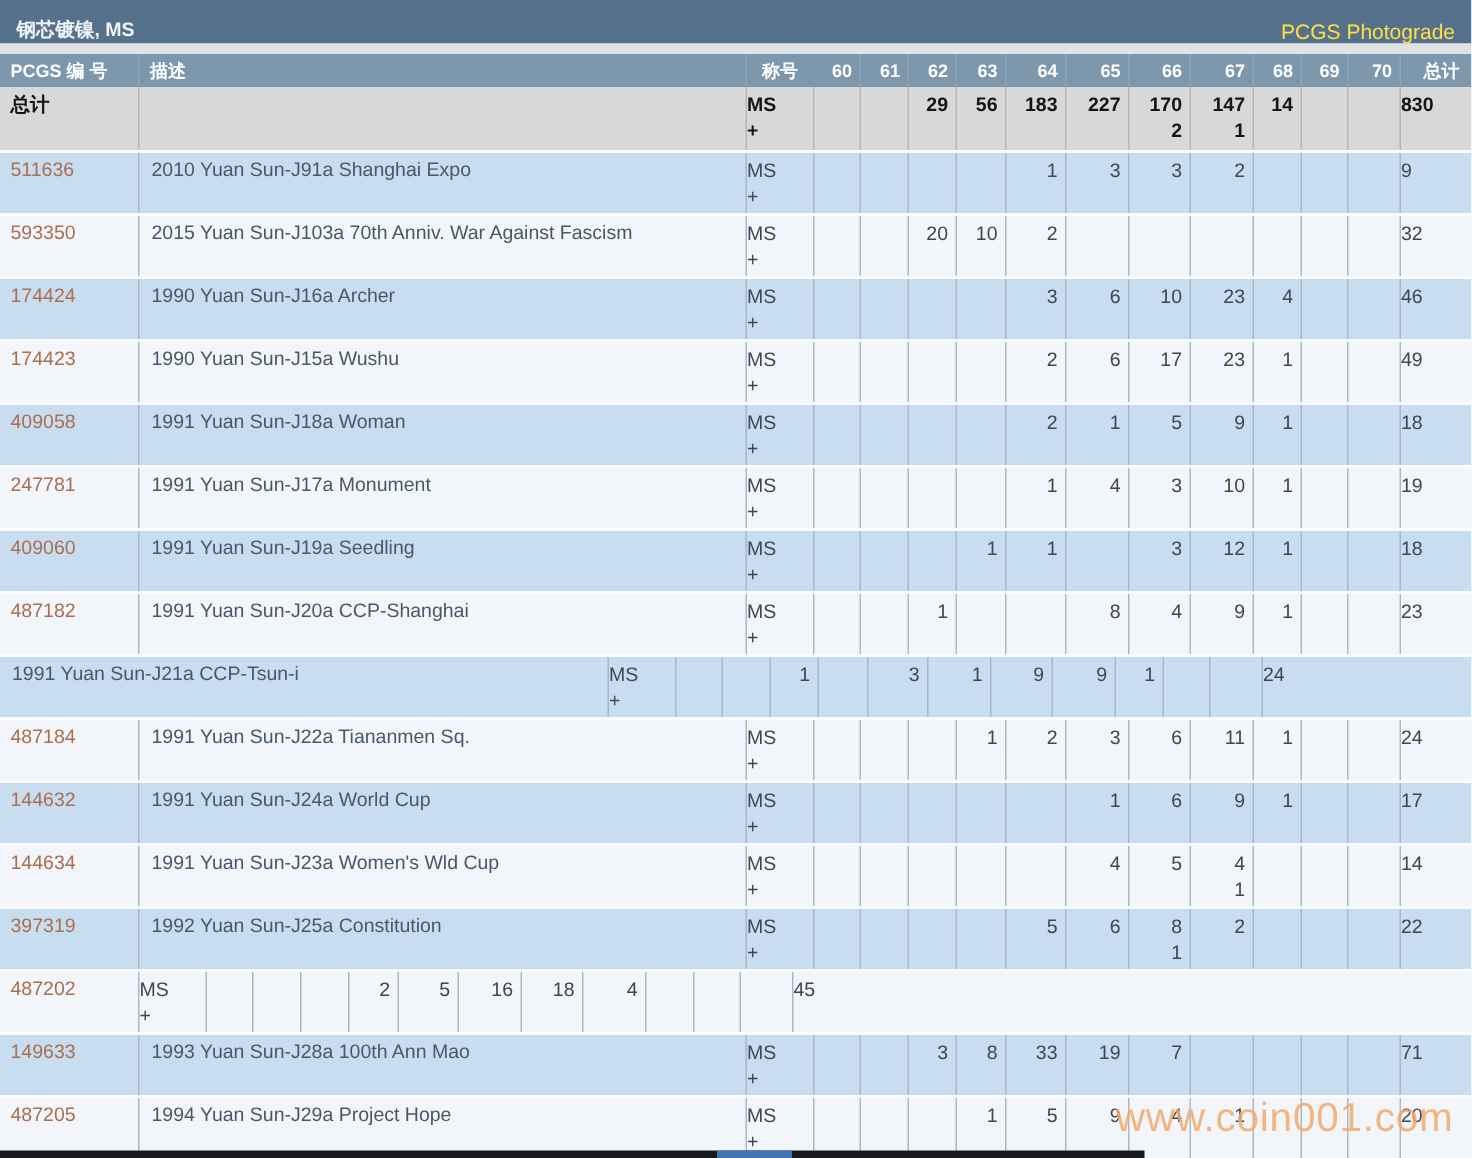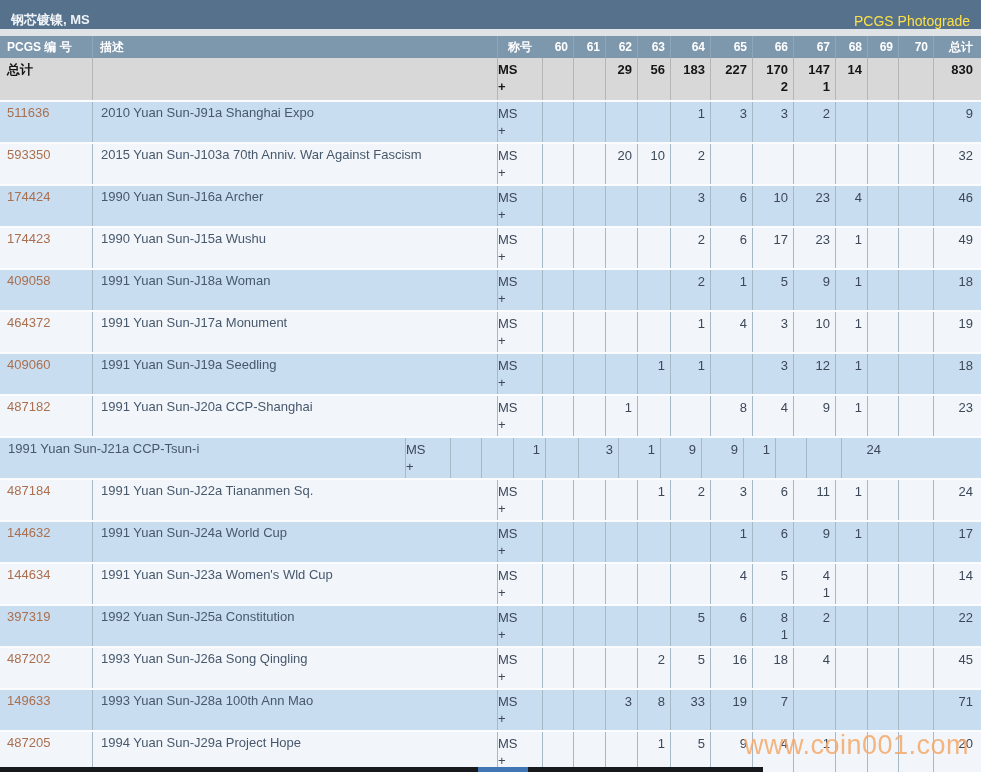--- a/index.html
+++ b/index.html
@@ -18,21 +18,21 @@
   .hright.totpad{padding-right:8px}
   .row{display:flex;height:42px;box-sizing:border-box;border-top:2px solid #fbfcfe}
   .row.totals{background:var(--totals-bg,#d8d8d8);border-top:none}
   .row.blue{background:var(--row-blue,#c9ddf0)}
   .row.light{background:var(--row-light,#f2f6fa)}
   .cell{box-sizing:border-box;border-left:1px solid #a7b9c7;padding-top:3px;font-size:13px;color:#3c4758;overflow:hidden}
   .row .cell:first-child{border-left:none}
   .totals .cell{border-left-color:#b5b5b5;font-weight:bold;color:#151515}
   .v,.p{line-height:17px;height:17px;white-space:nowrap}
   .num{text-align:right;padding-right:5px}
-  .totcol{text-align:right;padding-right:8px}
+  .totcol{text-align:left;padding-right:8px}
   .desig{text-align:left}
   .pcgs{padding-left:7px}
   .desc{padding-left:8px;color:#47586c}
   a.pnum{color:var(--link,#aa6f4e);text-decoration:none}
   .label{color:#141414;font-weight:bold}
   .watermark{position:absolute;top:730px;right:12px;font-size:27px;font-weight:normal;color:var(--wm,#f5a96b);opacity:.85;letter-spacing:.5px;white-space:nowrap;pointer-events:none}
   .bottombar{position:absolute;left:0;bottom:0;width:763px;height:5px;background:#17191d}
   .bluebit{position:absolute;left:478px;top:0;width:50px;height:5px;background:#4076b4}
   .c0{width:92px}.c1{width:405px}.c2{width:45px}.c3{width:31px}.c4{width:32px}.c5{width:32px}
   .c6{width:33px}.c7{width:40px}.c8{width:42px}.c9{width:41px}.c10{width:42px}.c11{width:32px}
@@ -385,21 +385,21 @@
         <div class="cell num c13">
           <div class="v"></div>
           <div class="p"></div>
         </div>
         <div class="cell totcol c14">
           <div class="v">18</div>
           <div class="p"></div>
         </div>
       </div>
       <div class="row light">
-        <div class="cell pcgs c0"><a class="pnum" href="#">464372</a></div>
+        <div class="cell pcgs c0"><a class="pnum" href="#">247781</a></div>
         <div class="cell desc c1">1991 Yuan Sun-J17a Monument</div>
         <div class="cell desig c2">
           <div class="v">MS</div>
           <div class="p">+</div>
         </div>
         <div class="cell num c3">
           <div class="v"></div>
           <div class="p"></div>
         </div>
         <div class="cell num c4">
@@ -833,21 +833,20 @@
           <div class="v"></div>
           <div class="p"></div>
         </div>
         <div class="cell totcol c14">
           <div class="v">22</div>
           <div class="p"></div>
         </div>
       </div>
       <div class="row light">
         <div class="cell pcgs c0"><a class="pnum" href="#">487202</a></div>
-        <div class="cell desc c1">1993 Yuan Sun-J26a Song Qingling</div>
         <div class="cell desig c2">
           <div class="v">MS</div>
           <div class="p">+</div>
         </div>
         <div class="cell num c3">
           <div class="v"></div>
           <div class="p"></div>
         </div>
         <div class="cell num c4">
           <div class="v"></div>

